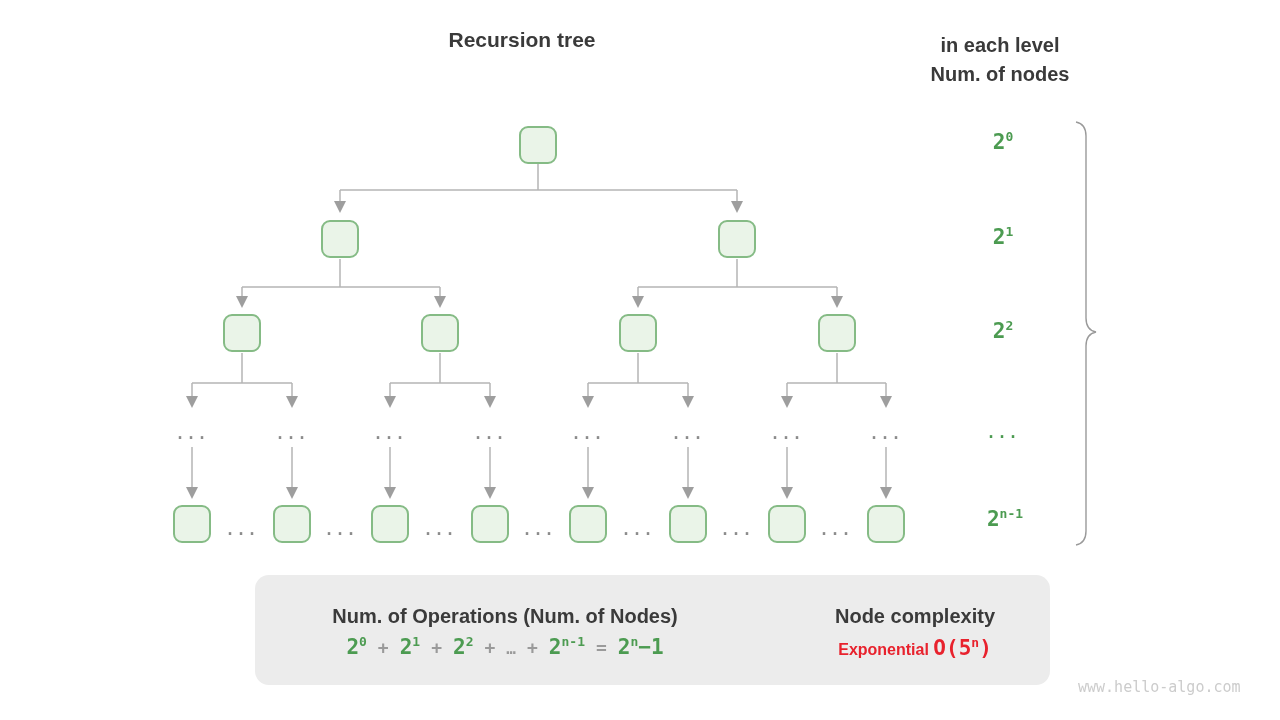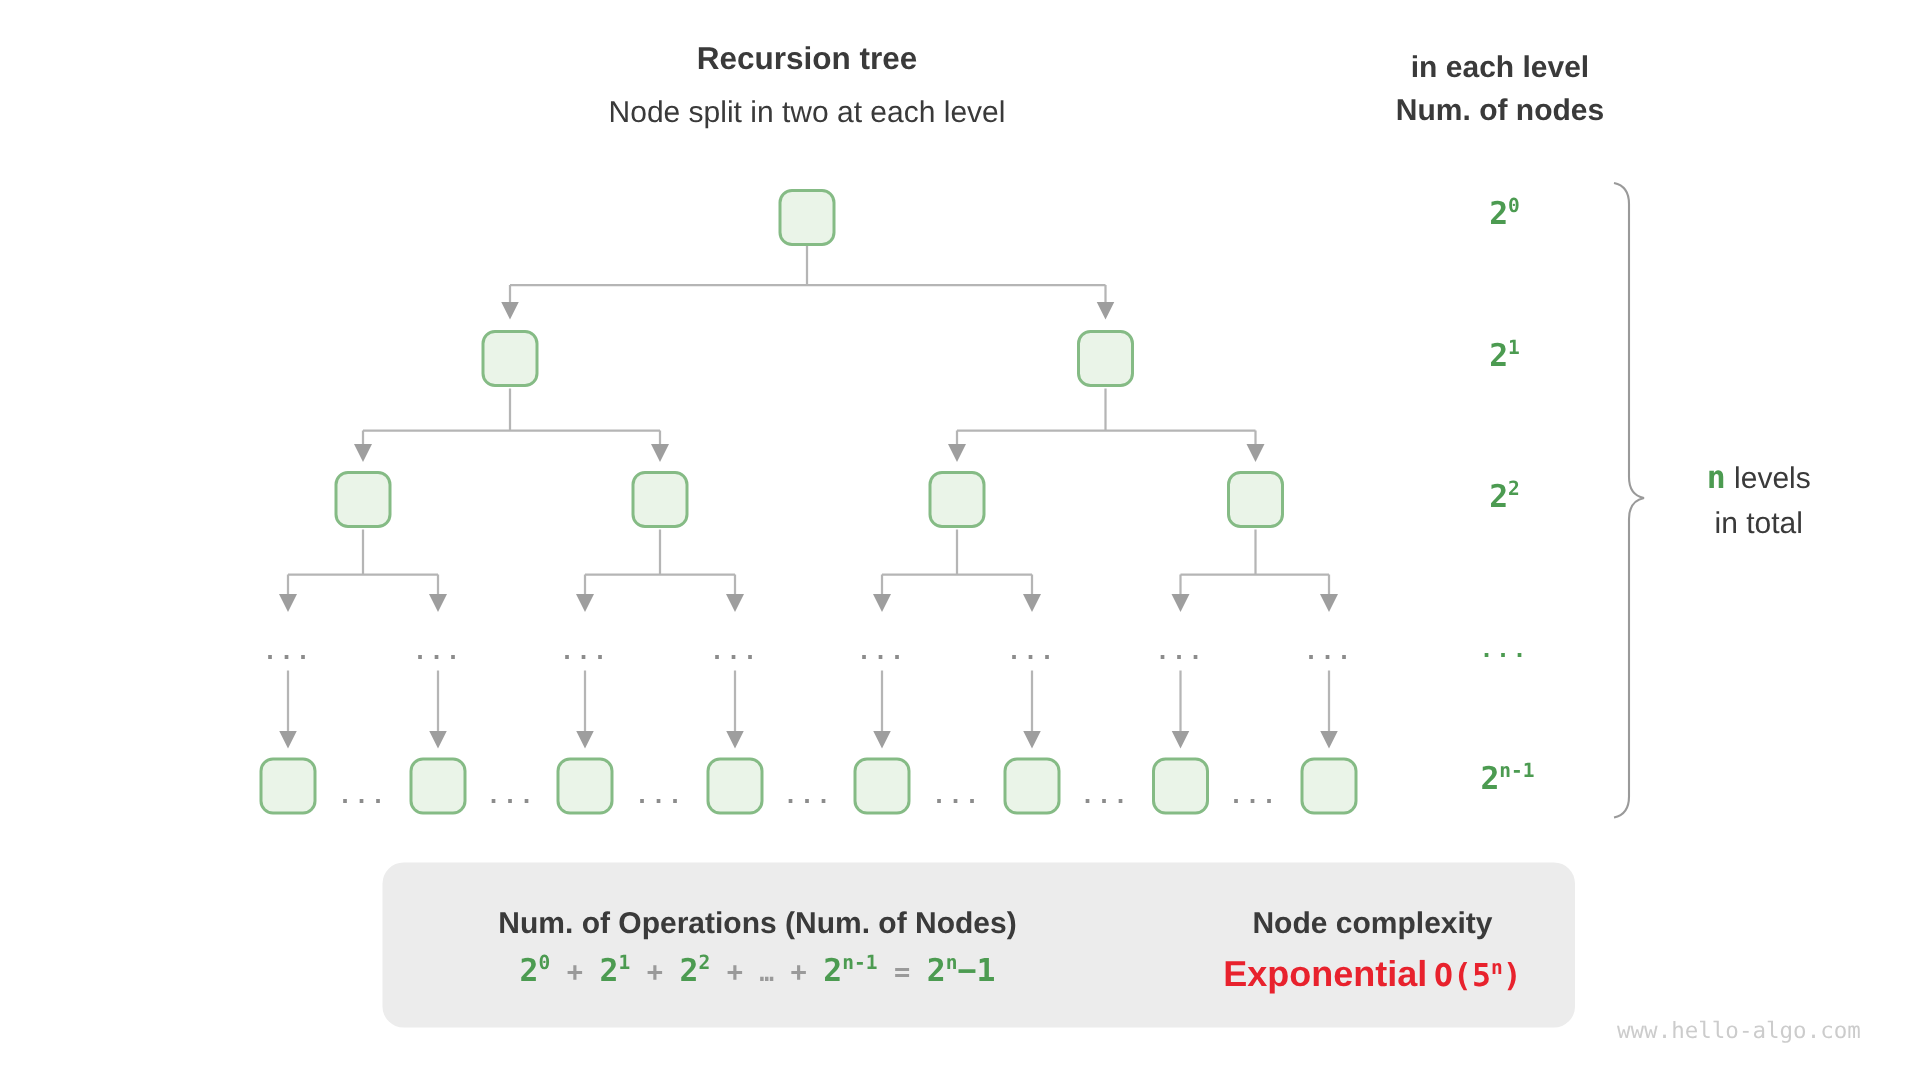--- a/index.html
+++ b/index.html
@@ -44,22 +44,21 @@
     font-family:"DejaVu Sans Mono", monospace; font-size:15px; color:#cccccc;
   }
   .brace-label { font-size:20px; color:#3a3a3a; line-height:30px; }
   .brace-label .n { font-family:"DejaVu Sans Mono", monospace; font-weight:bold; font-size:21px; color:#4c9b51; }
 </style>
 </head>
 <body>
 
 <div id="canvas">
 
-  <div class="abs center title" style="left:288px; top:28px; width:500px;">Recursion tree</div>
-  <div class="abs center subtitle" style="left:288px; top:64px; width:500px;">Node split in two at each level</div>
+  <div class="abs center title" style="left:272px; top:28px; width:500px;">Recursion tree</div>
 
   <div class="abs center heading2" style="left:880px; top:31px; width:240px;">
     <div>in each level</div>
     <div>Num. of nodes</div>
   </div>
 
   <svg class="abs" style="left:0; top:0;" width="1280" height="720" viewBox="0 0 1280 720">
     <defs>
       <marker id="arr" markerWidth="9" markerHeight="9" refX="6" refY="4" orient="auto">
         <path d="M0,0 L8,4 L0,8 Z" fill="#9e9e9e"></path>
@@ -159,46 +158,39 @@
     <span>2</span><sup>1</sup>
   </div>
   <div class="abs center mono green mathlbl" style="left:973px; top:319px; width:60px;">
     <span>2</span><sup>2</sup>
   </div>
   <div class="dots green" style="left:981px; top:424px;">...</div>
   <div class="abs center mono green mathlbl" style="left:963px; top:507px; width:84px;">
     <span>2</span><sup>n-1</sup>
   </div>
 
-  <div class="abs center brace-label" style="left:1105px; top:303px; width:135px;">
-    <div>
-      <span class="n">n</span>
-      <span>levels</span>
-    </div>
-    <div>in total</div>
-  </div>
 
   <div class="summary-box">
     <div class="abs center heading2" style="left:25px; top:27px; width:450px;">Num. of Operations (Num. of Nodes)</div>
     <div class="formula green" style="left:25px; top:60px; width:450px;">
       <span class="term"><span>2</span><sup>0</sup></span>
       <span class="op">+</span>
       <span class="term"><span>2</span><sup>1</sup></span>
       <span class="op">+</span>
       <span class="term"><span>2</span><sup>2</sup></span>
       <span class="op">+</span>
       <span class="dotsop">…</span>
       <span class="op">+</span>
       <span class="term"><span>2</span><sup>n-1</sup></span>
       <span class="op">=</span>
       <span class="term"><span>2</span><sup>n</sup><span>−1</span></span>
     </div>
     <div class="abs center heading2" style="left:525px; top:27px; width:270px;">Node complexity</div>
     <div class="abs center" style="left:525px; top:61px; width:270px;">
-      <span class="bold red" style="font-size:24px;">Exponential</span>
+      <span class="bold red" style="font-size:16px;">Exponential</span>
       <span class="mono red mathlbl">
         <span>O(5</span><sup>n</sup><span>)</span>
       </span>
     </div>
   </div>
 
   <div class="watermark">www.hello-algo.com</div>
 
 </div>
 

